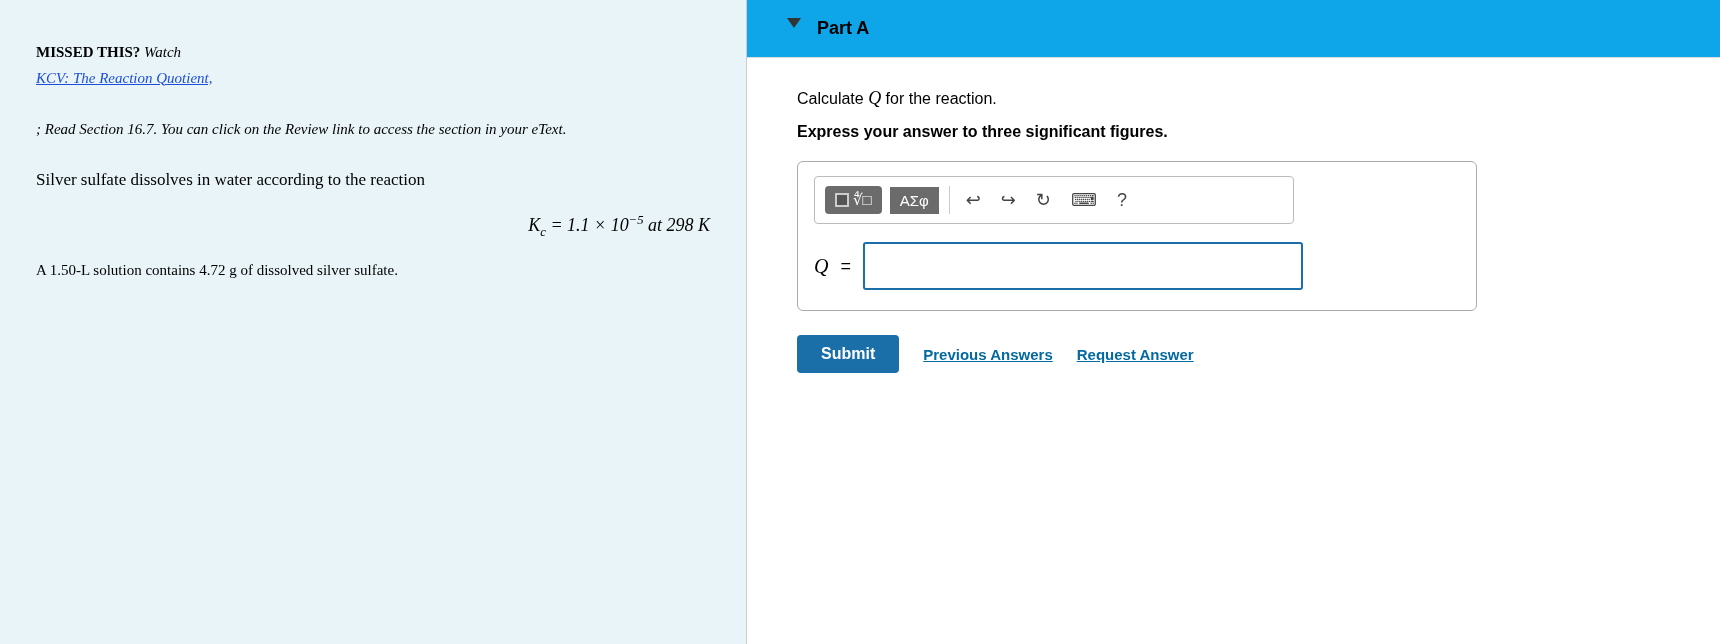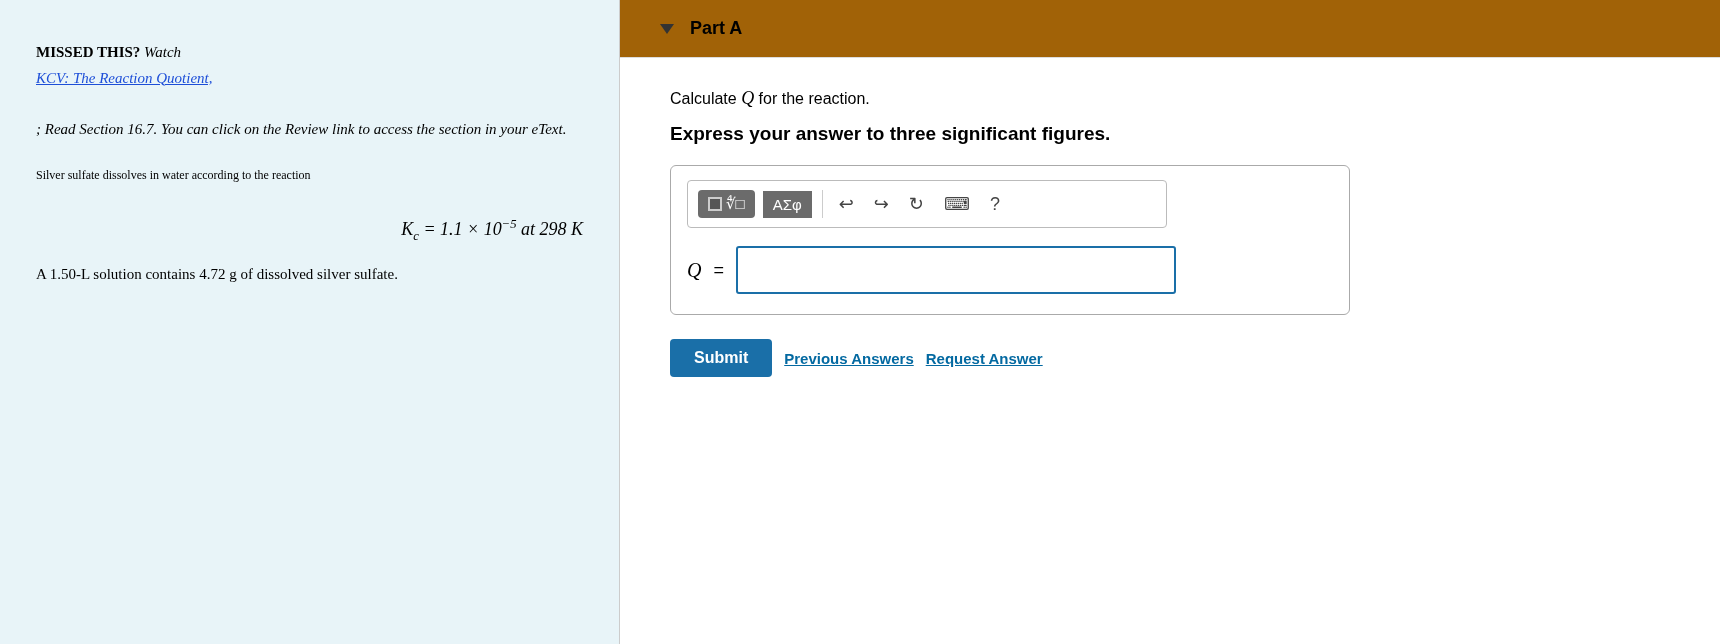--- a/index.html
+++ b/index.html
@@ -7,44 +7,44 @@
       font-family: Georgia, 'Times New Roman', serif;
       font-size: 16px;
       background: #f5f5f5;
       display: flex;
       width: 1720px;
       min-height: 644px;
     }
 
     
     .left-panel {
-      width: 620px;
+      width: 747px;
       background: #e8f4f8;
       padding: 40px 36px 40px 36px;
       border-right: 1px solid #ccc;
       flex-shrink: 0;
     }
 
     .missed-this {
       font-size: 15px;
       line-height: 1.7;
       margin-bottom: 24px;
     }
     .missed-this .bold { font-weight: bold; font-style: normal; }
     .missed-this .italic { font-style: italic; }
     .missed-this a {
       color: #1d4ed8;
       text-decoration: underline;
       font-style: italic;
     }
 
     .body-text {
-      font-size: 12px;
+      font-size: 17px;
       line-height: 1.6;
-      margin-bottom: 32px;
+      margin-bottom: 20px;
       font-style: normal;
     }
 
     .equation-block {
       text-align: center;
       margin: 18px 0 10px 0;
     }
 
     .equation-line {
       font-size: 18px;
@@ -69,23 +69,22 @@
     .right-panel {
       flex: 1;
       background: #ffffff;
       padding: 0;
       display: flex;
       flex-direction: column;
     }
 
     .part-a-header {
       display: flex;
-      align-items: center;
       padding: 18px 40px;
-      background: #a16207;
+      background: #0ea5e9;
       border-bottom: 1px solid #ddd;
     }
 
     .chevron-down {
       width: 0;
       height: 0;
       border-left: 7px solid transparent;
       border-right: 7px solid transparent;
       border-top: 10px solid #333;
       margin-right: 16px;
@@ -108,21 +107,21 @@
       font-family: Arial, sans-serif;
     }
 
     .calculate-text .q-italic {
       font-style: italic;
       font-family: Georgia, serif;
       font-size: 18px;
     }
 
     .express-text {
-      font-size: 19px;
+      font-size: 16px;
       font-weight: bold;
       margin-bottom: 20px;
       font-family: Arial, sans-serif;
     }
 
     
     .answer-box-container {
       border: 1px solid #aaa;
       border-radius: 6px;
       padding: 14px 16px 20px 16px;
@@ -218,21 +217,21 @@
       outline: none;
       font-size: 16px;
       padding: 4px 8px;
       max-width: 440px;
     }
 
     
     .action-row {
       display: flex;
       align-items: center;
-      gap: 12px;
+      gap: 24px;
     }
 
     .submit-btn {
       background: #1a6fa8;
       color: white;
       border: none;
       border-radius: 4px;
       padding: 10px 24px;
       font-size: 16px;
       cursor: pointer;

